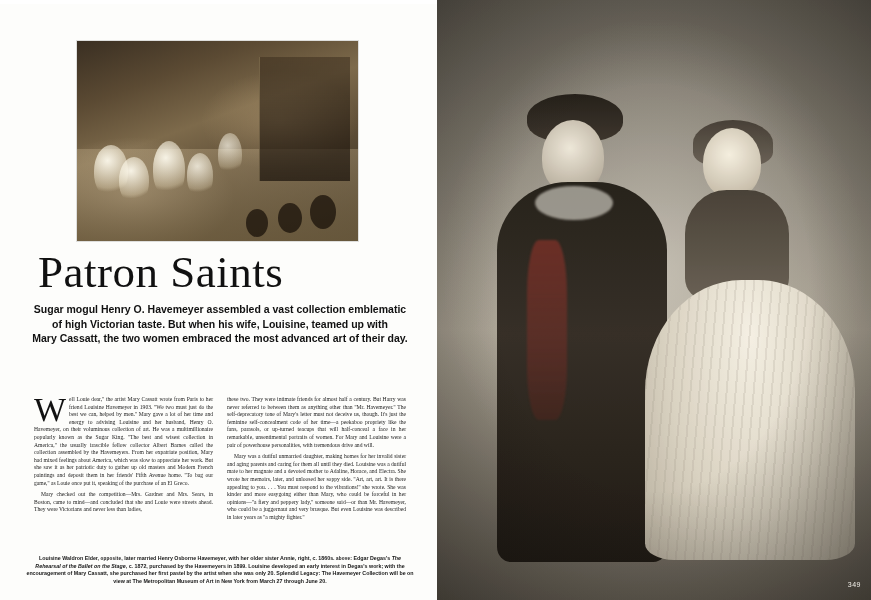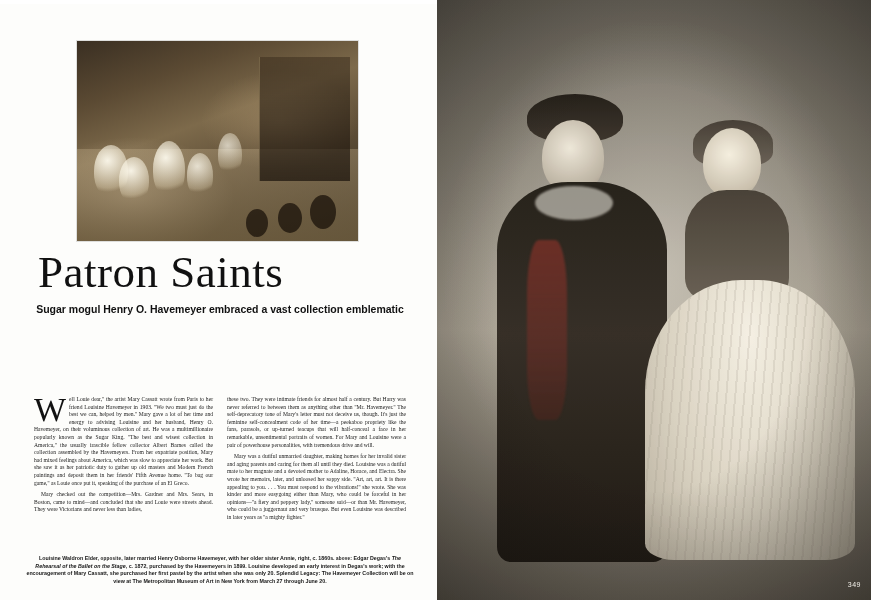--- a/index.html
+++ b/index.html
@@ -262,21 +262,23 @@
       <div class="dancer d5"></div>
       <div class="box"></div>
       <div class="spectator s1"></div>
       <div class="spectator s2"></div>
       <div class="spectator s3"></div>
     </div>
 
     <div class="headline">Patron Saints</div>
 
     <div class="deck">
-      <div>Sugar mogul Henry O. Havemeyer embraced a vast collection emblematic</div>
+      <div>Sugar mogul Henry O. Havemeyer assembled a vast collection emblematic</div>
+      <div>of high Victorian taste. But when his wife, Louisine, teamed up with</div>
+      <div>Mary Cassatt, the two women embraced the most advanced art of their day.</div>
     </div>
 
     <div class="cols">
       <div class="col">
         <p class="first"><span class="dropcap">W</span><span>ell Louie dear,'' the artist Mary Cassatt wrote from Paris to her friend Louisine Havemeyer in 1903. ''We two must just do the best we can, helped by men.'' Mary gave a lot of her time and energy to advising Louisine and her husband, Henry O. Havemeyer, on their voluminous collection of art. He was a multimillionaire popularly known as the Sugar King. ''The best and wisest collection in America,'' the usually irascible fellow collector Albert Barnes called the collection assembled by the Havemeyers. From her expatriate position, Mary had mixed feelings about America, which was slow to appreciate her work. But she saw it as her patriotic duty to gather up old masters and Modern French paintings and deposit them in her friends' Fifth Avenue home. ''To bag our game,'' as Louie once put it, speaking of the purchase of an El Greco.</span></p>
         <p>Mary checked out the competition—Mrs. Gardner and Mrs. Sears, in Boston, came to mind—and concluded that she and Louie were streets ahead. They were Victorians and never less than ladies,</p>
       </div>
       <div class="col">
         <p class="first">these two. They were intimate friends for almost half a century. But Harry was never referred to between them as anything other than ''Mr. Havemeyer.'' The self-deprecatory tone of Mary's letter must not deceive us, though. It's just the feminine self-concealment code of her time—a peekaboo propriety like the fans, parasols, or up-turned teacups that will half-conceal a face in her remarkable, unsentimental portraits of women. For Mary and Louisine were a pair of powerhouse personalities, with tremendous drive and will.</p>
         <p>Mary was a dutiful unmarried daughter, making homes for her invalid sister and aging parents and caring for them all until they died. Louisine was a dutiful mate to her magnate and a devoted mother to Adaline, Horace, and Electra. She wrote her memoirs, later, and unloosed her soppy side. ''Art, art, art. It is there appealing to you. . . . You must respond to the vibrations!'' she wrote. She was kinder and more easygoing either than Mary, who could be forceful in her opinions—''a fiery and peppery lady,'' someone said—or than Mr. Havemeyer, who could be a juggernaut and very brusque. But even Louisine was described in later years as ''a mighty fighter.''</p>

